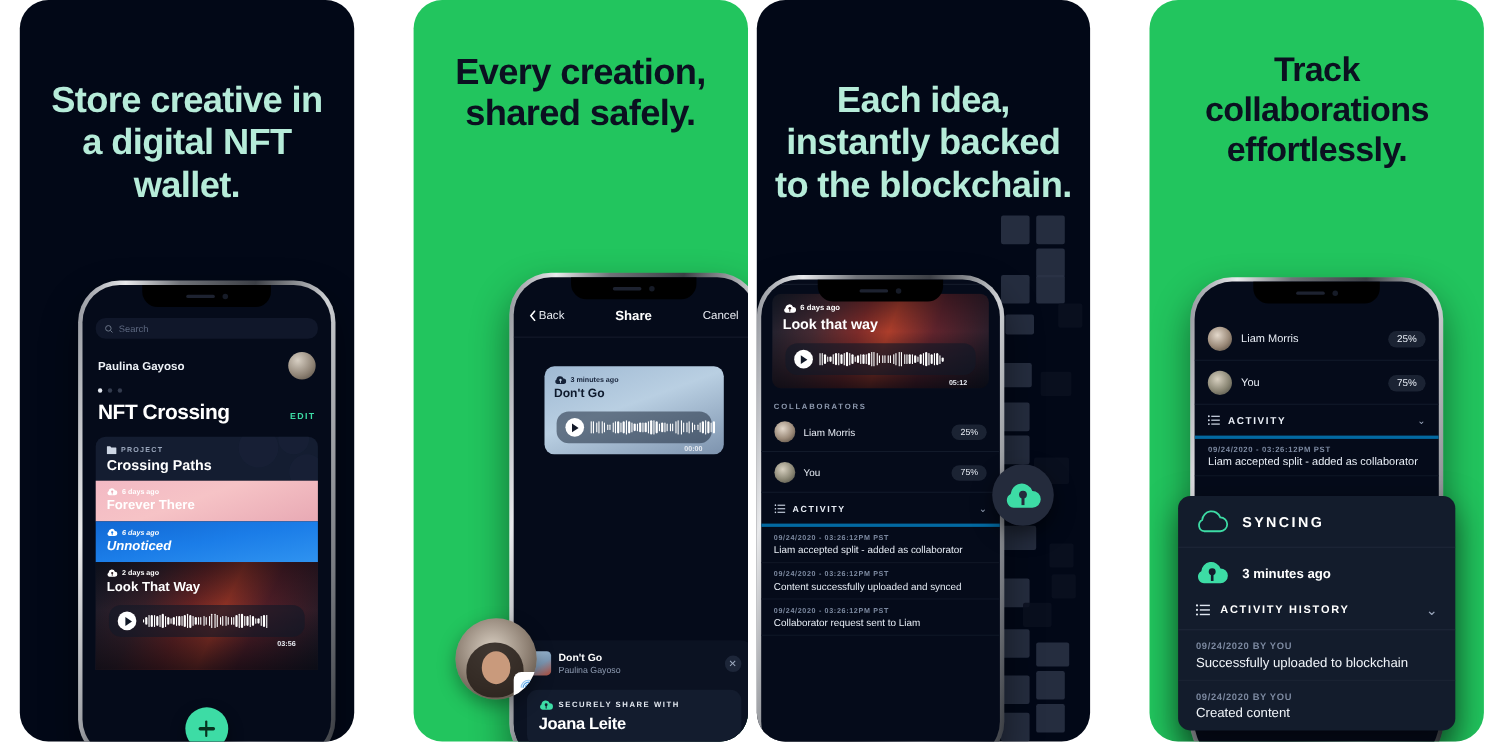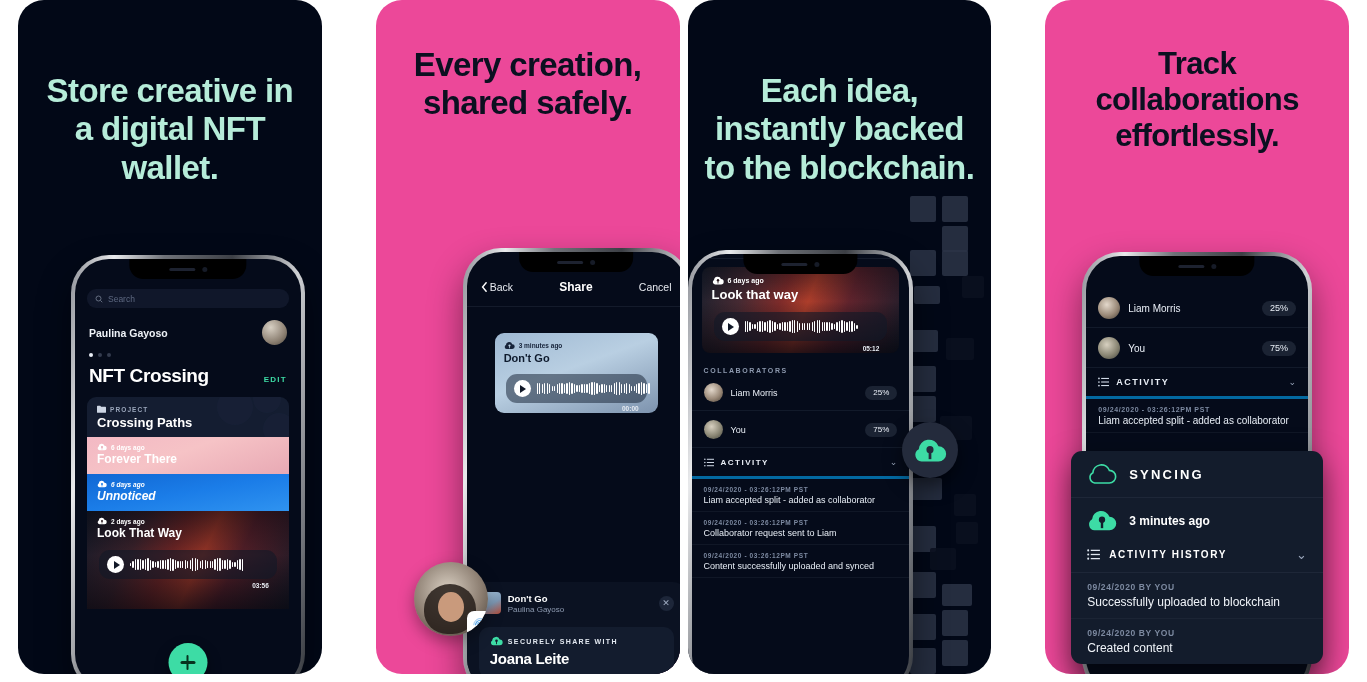--- a/index.html
+++ b/index.html
@@ -5,21 +5,21 @@
   html,body{margin:0;padding:0;}
   body{
     width:1367px;height:682px;background:#ffffff;
     font-family:"Liberation Sans",sans-serif;overflow:hidden;
   }
   .stage{position:relative;width:1367px;height:682px;display:flex;gap:8px;padding:0 18px;box-sizing:border-box;}
   .panel{
     position:relative;flex:1 1 0;height:674px;border-radius:26px;overflow:hidden;
   }
   .panel.dark{background:#020817;}
-  .panel.mint{background:#ec4899;margin-left:46px;}
+  .panel.mint{background:#22c55e;margin-left:46px;}
   .headline{
     position:absolute;left:0;right:0;top:46px;text-align:center;
     font-weight:700;letter-spacing:-0.6px;line-height:1.16;padding:0 16px;box-sizing:border-box;
     font-size:33px;
   }
   .panel.dark .headline{color:#b6ecd9;margin-top:26px;}
   .panel.mint .headline{color:#0b1020;}
   .headline.small{font-size:31px;}
 
   
@@ -580,25 +580,25 @@
           <span class="t">ACTIVITY</span>
           <span class="chev">⌄</span>
         </div>
 
         <div class="act-item">
           <div class="act-date">09/24/2020 - 03:26:12PM PST</div>
           <div class="act-txt">Liam accepted split - added as collaborator</div>
         </div>
         <div class="act-item">
           <div class="act-date">09/24/2020 - 03:26:12PM PST</div>
-          <div class="act-txt">Collaborator request sent to Liam</div>
+          <div class="act-txt">Content successfully uploaded and synced</div>
         </div>
         <div class="act-item">
           <div class="act-date">09/24/2020 - 03:26:12PM PST</div>
-          <div class="act-txt">Content successfully uploaded and synced</div>
+          <div class="act-txt">Collaborator request sent to Liam</div>
         </div>
       </div>
     </div>
 
     <div class="cloudfab" style="right:33px;top:422px;">
       <svg width="34" height="27" viewBox="0 0 20 15">
           <path d="M5 14h10a4.5 4.5 0 000-9 6 6 0 00-11.6 1.7A3.9 3.9 0 005 14z" fill="#3ddca5"></path>
           <circle cx="10" cy="7" r="2.1" fill="#242b3c"></circle>
           <rect x="9.2" y="8" width="1.6" height="4.6" fill="#242b3c"></rect>
         </svg>

